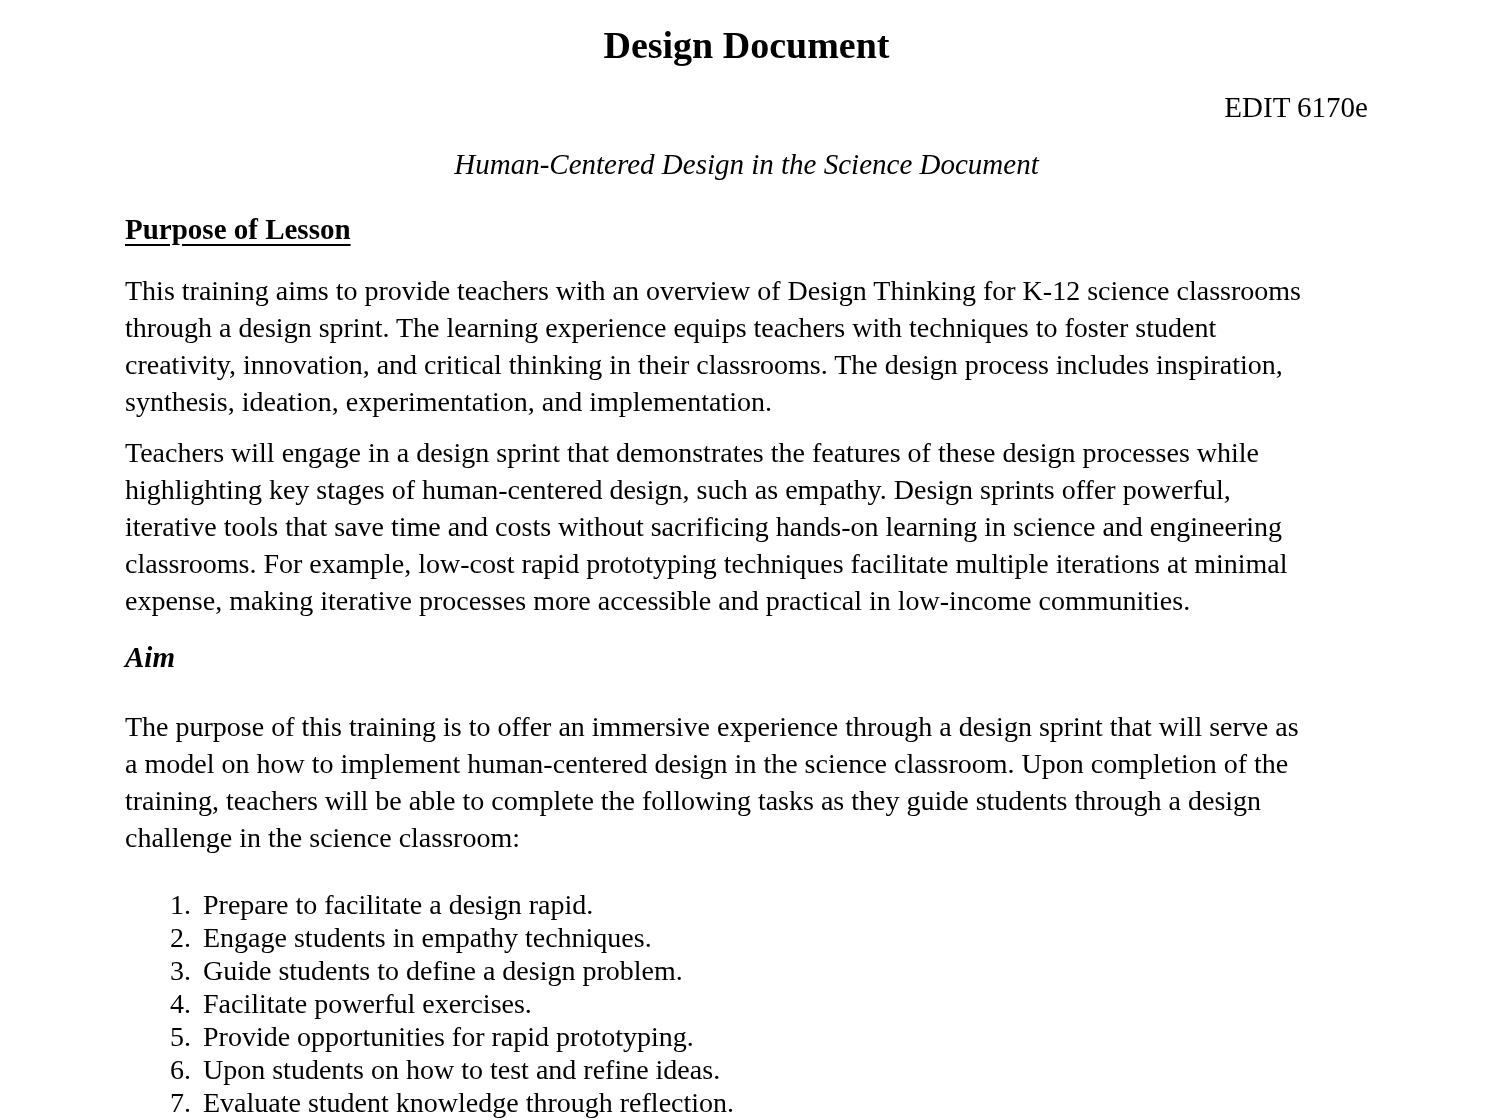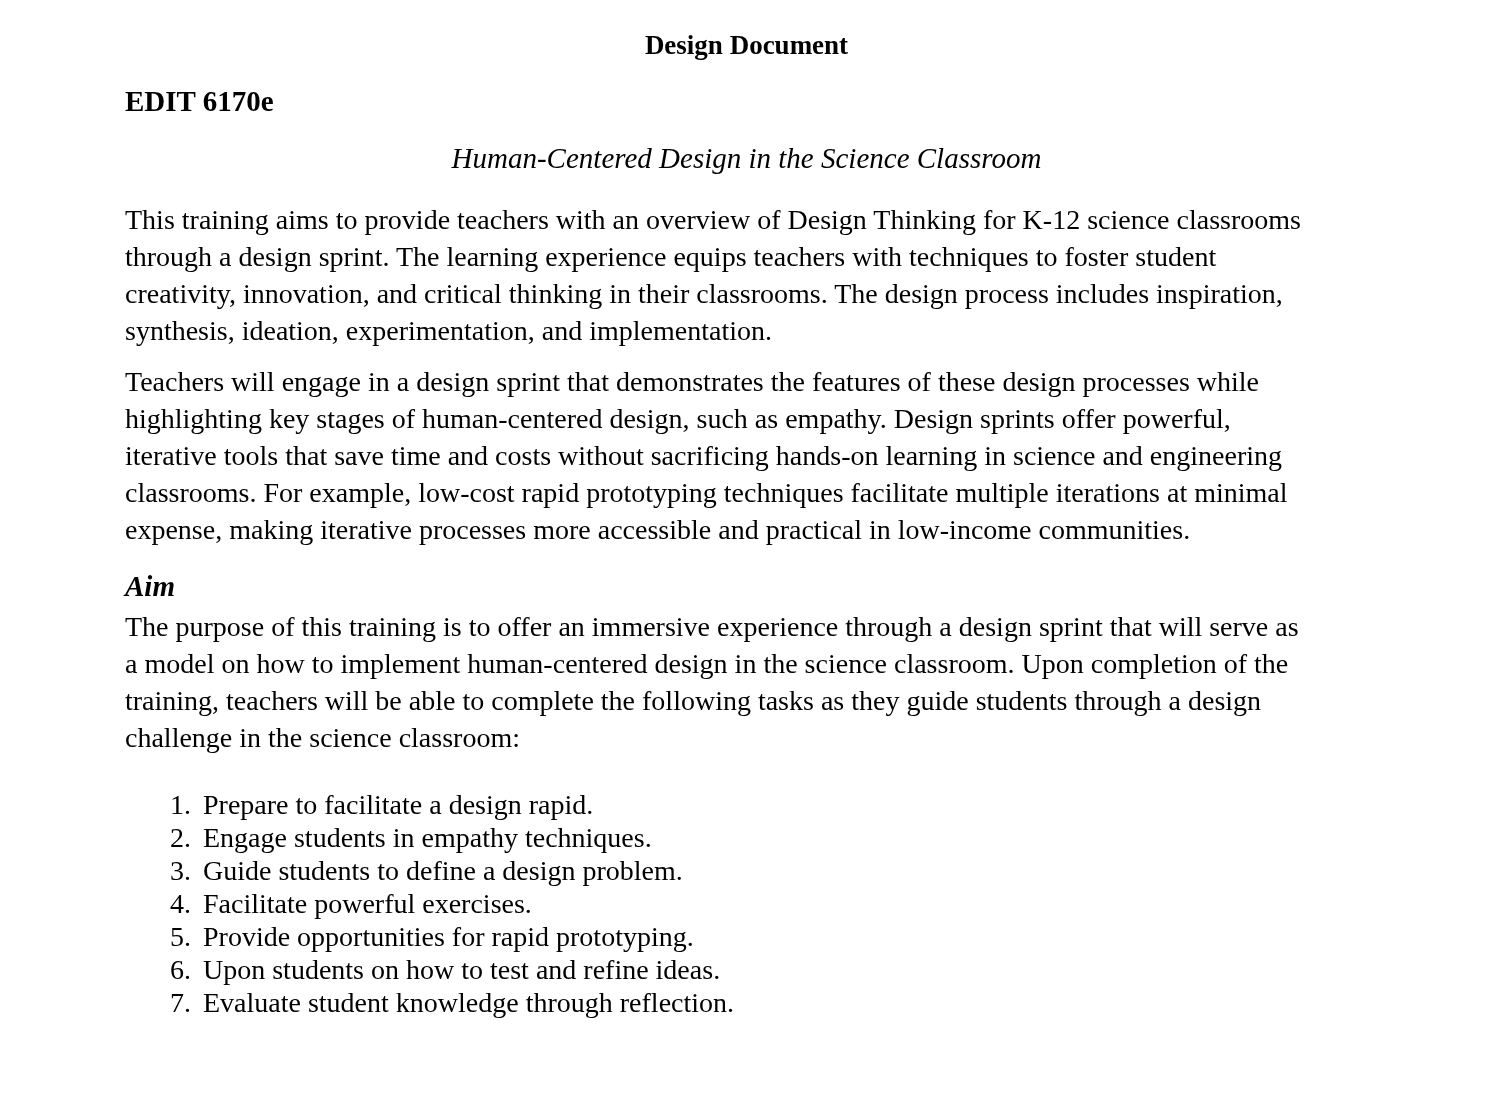--- a/index.html
+++ b/index.html
@@ -18,28 +18,28 @@
     box-sizing: border-box;
     width: 1493px;
     min-height: 1120px;
     padding: 27px 125px 10px 125px;
     font-size: 28px;
     line-height: 37px;
   }
   .doc-title {
     text-align: center;
     font-weight: 700;
-    font-size: 27px;
+    font-size: 38px;
     margin: 0;
   }
   .doc-subtitle {
-    text-align: left;
-    font-weight: 700;
+    text-align: right;
+    font-weight: 400;
     font-size: 29px;
-    margin-top: 19px;
+    margin-top: 25px;
   }
   .doc-theme {
     text-align: center;
     font-style: italic;
     font-size: 29px;
     margin-top: 20px;
   }
   .section-heading {
     font-weight: 700;
     font-size: 29px;
@@ -53,21 +53,21 @@
   .heading-aim {
     margin-top: 20px;
     font-style: italic;
   }
   .para {
     margin: 0;
     white-space: pre-line;
   }
   .para-1 { margin-top: 24px; }
   .para-2 { margin-top: 14px; }
-  .para-aim { margin-top: 3px; }
+  .para-aim { margin-top: 32px; }
   .task-list {
     margin-top: 32px;
   }
   .task {
     display: flex;
     padding-left: 45px;
     line-height: 33px;
   }
   .task-num {
     display: inline-block;
@@ -80,22 +80,23 @@
 </style>
 </head>
 <body>
 
 <div class="doc">
 
   <div class="doc-title">Design Document</div>
 
   <div class="doc-subtitle">EDIT 6170e</div>
 
-  <div class="doc-theme">Human-Centered Design in the Science Classroom</div>
+  <div class="doc-theme">Human-Centered Design in the Science Document</div>
 
+  <div class="section-heading heading-purpose">Purpose of Lesson</div>
 
   <p class="para para-1">This training aims to provide teachers with an overview of Design Thinking for K-12 science classrooms
 through a design sprint. The learning experience equips teachers with techniques to foster student
 creativity, innovation, and critical thinking in their classrooms. The design process includes inspiration,
 synthesis, ideation, experimentation, and implementation.</p>
 
   <p class="para para-2">Teachers will engage in a design sprint that demonstrates the features of these design processes while
 highlighting key stages of human-centered design, such as empathy. Design sprints offer powerful,
 iterative tools that save time and costs without sacrificing hands-on learning in science and engineering
 classrooms. For example, low-cost rapid prototyping techniques facilitate multiple iterations at minimal

